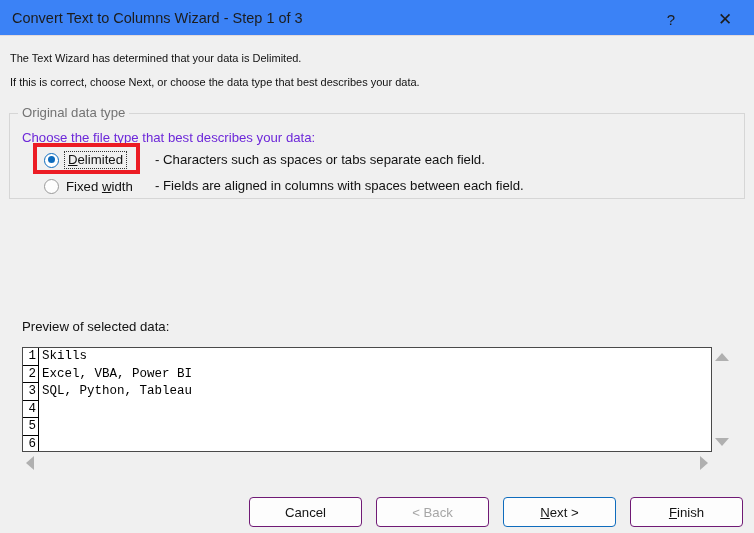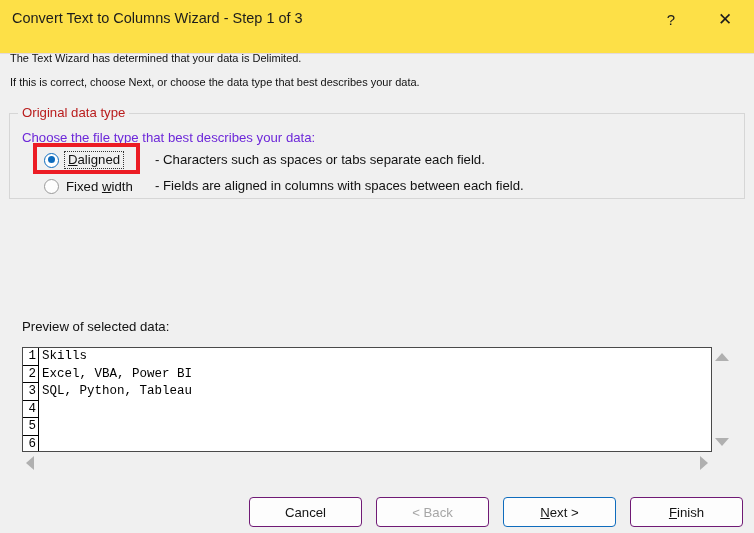--- a/index.html
+++ b/index.html
@@ -15,22 +15,22 @@
     color: #1a1a1a;
     overflow: hidden;
     position: relative;
   }
 
   
   #titlebar {
     position: absolute;
     left: 0; top: 0;
     width: 754px;
-    height: 54px;
-    background: #fde047;
+    height: 36px;
+    background: #3b82f6;
     border-bottom: 1px solid #e4dada;
     box-sizing: border-box;
   }
   #title-text {
     position: absolute;
     left: 12px;
     top: 10px;
     font-size: 14.5px;
     color: #1c1c1c;
     white-space: nowrap;
@@ -70,21 +70,21 @@
     border: 1px solid #d6d6d6;
     box-sizing: border-box;
   }
   #group-legend {
     position: absolute;
     left: 18px;
     top: 105px;
     background: #f0f0f0;
     padding: 0 4px;
     font-size: 13.2px;
-    color: #b91c1c;
+    color: #737373;
     white-space: nowrap;
   }
   #choose-label {
     position: absolute;
     left: 22px;
     top: 130px;
     font-size: 13.2px;
     color: #6d28d9;
     white-space: nowrap;
   }
@@ -275,21 +275,21 @@
 
 <div id="intro1" class="intro">The Text Wizard has determined that your data is Delimited.</div>
 <div id="intro2" class="intro">If this is correct, choose Next, or choose the data type that best describes your data.</div>
 
 <div id="groupbox"></div>
 <div id="group-legend">Original data type</div>
 <div id="choose-label">Choose the file type that best describes your data:</div>
 
 <div id="radio-delimited-row" class="radio-row">
   <span class="radio-mark on"></span>
-  <span id="radio-delimited-label" class="radio-label"><span class="acc">D</span><span>aligned</span></span>
+  <span id="radio-delimited-label" class="radio-label"><span class="acc">D</span><span>elimited</span></span>
 </div>
 <div id="desc-delimited" class="radio-desc">- Characters such as spaces or tabs separate each field.</div>
 
 <div id="radio-fixed-row" class="radio-row">
   <span class="radio-mark off"></span>
   <span class="radio-label"><span>Fixed </span><span class="acc">w</span><span>idth</span></span>
 </div>
 <div id="desc-fixed" class="radio-desc">- Fields are aligned in columns with spaces between each field.</div>
 
 <div id="red-highlight"></div>

